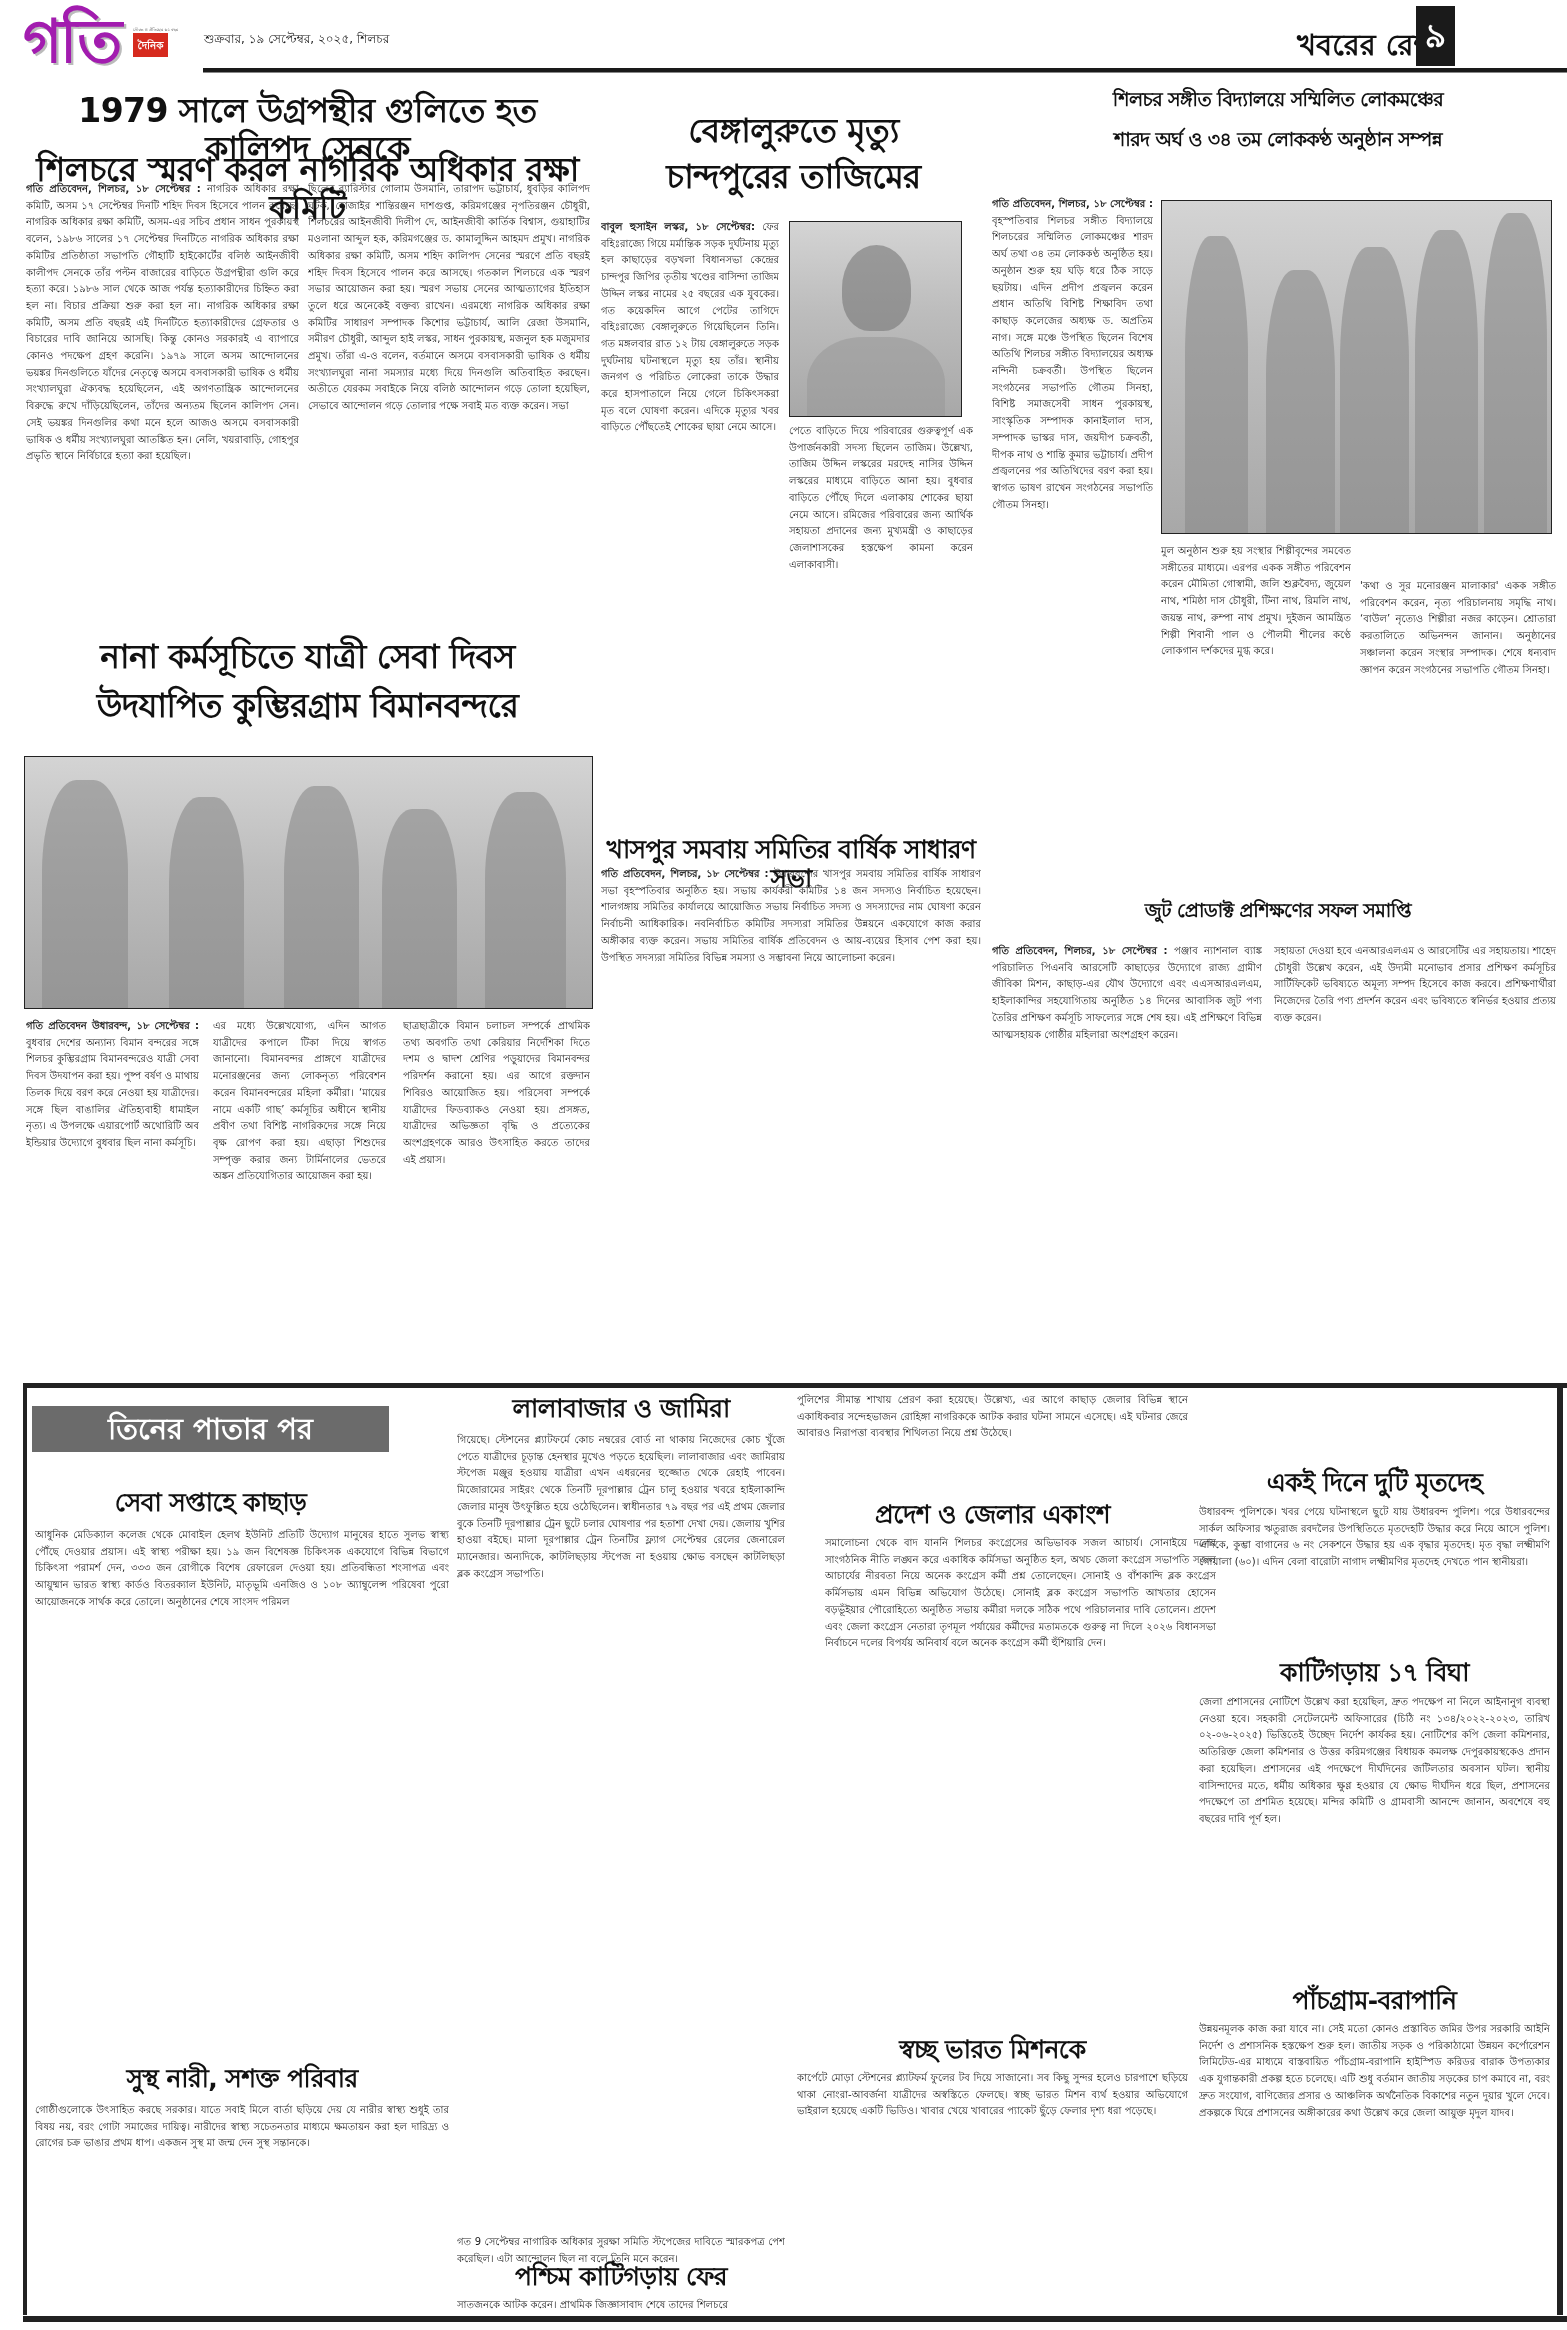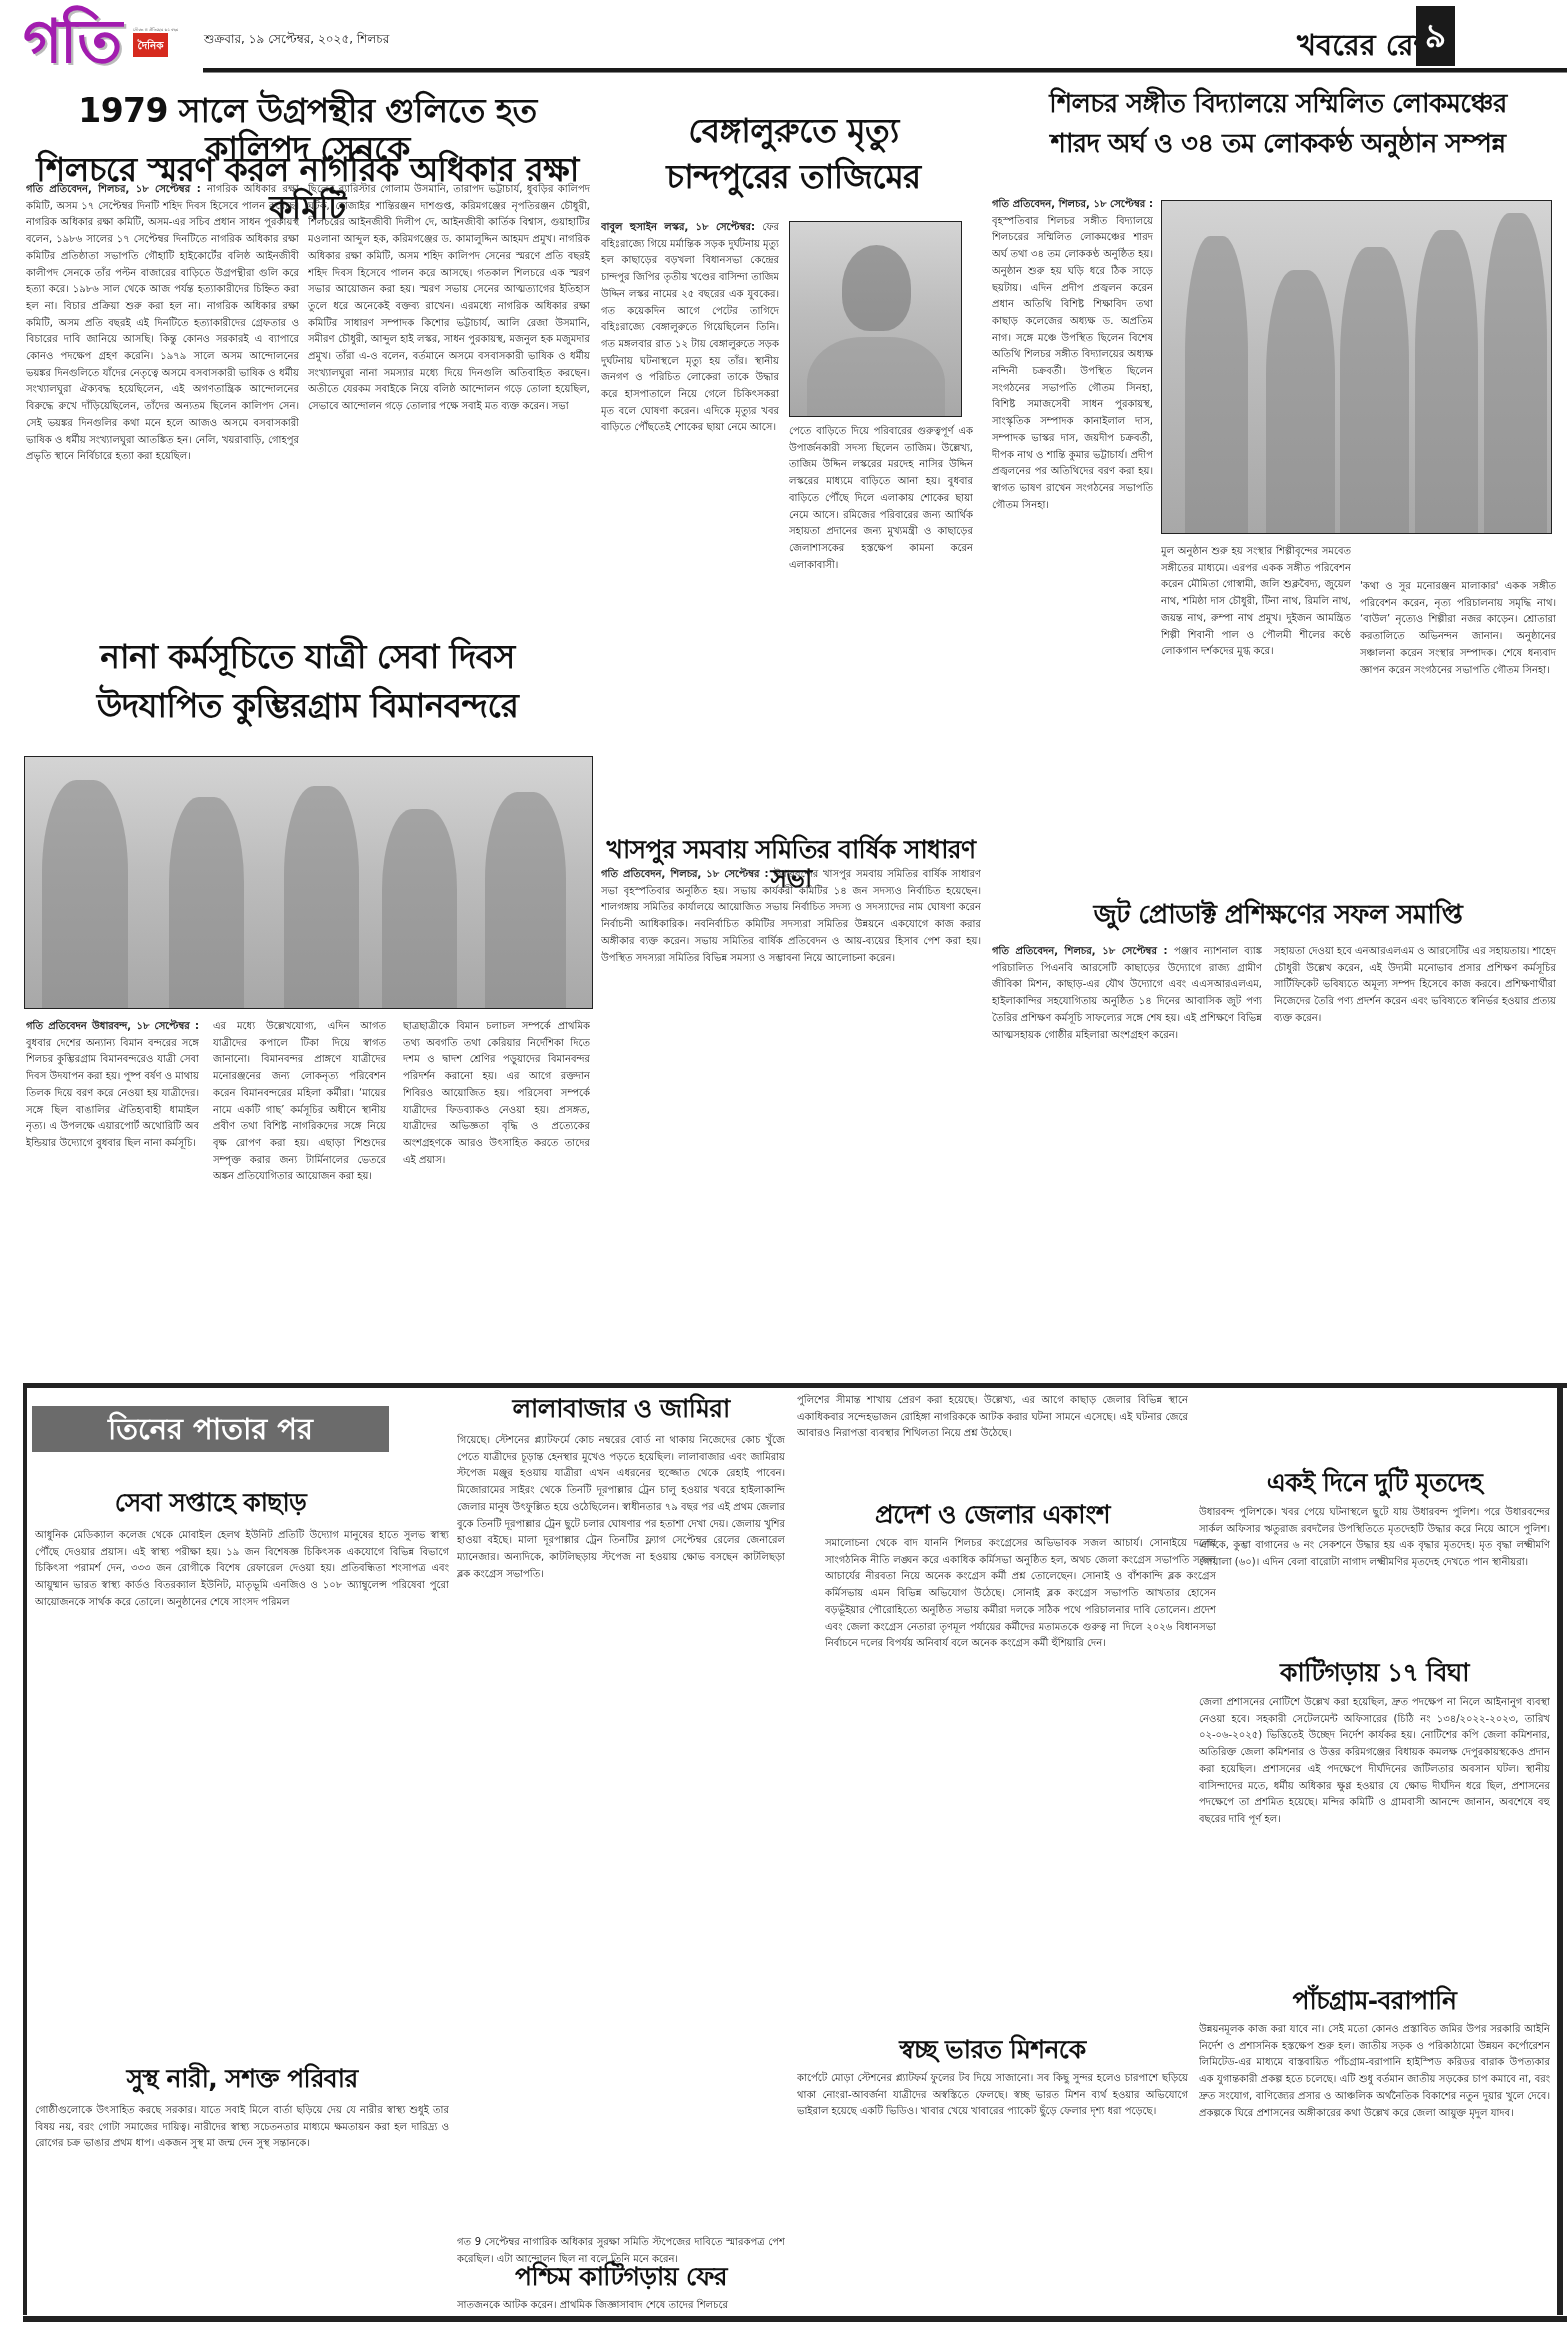--- a/index.html
+++ b/index.html
@@ -14,21 +14,21 @@
   .logo-box .red { background: #d62a1e; color: #fff; font-size: 10.4px; font-weight: 700; text-align: center; height: 24px; line-height: 24px; }
   .logo-box .sub { font-size: 2.3px; color: #555; line-height: 3.5px; }
   .date-line { left: 204px; top: 30px; font-size: 12px; color: #222; }
   .mast-rule { left: 203px; top: 68px; width: 1368px; height: 4.6px; background: #1a1a1a; border-bottom: 1.2px solid #888; }
   .section-name { left: 1297px; top: 22px; font-size: 29px; font-weight: 700; color: #111; }
   .page-num { left: 1416px; top: 5.8px; width: 39px; height: 60px; background: #1a1a1a; color: #fff; font-size: 33px; font-weight: 700; text-align: center; line-height: 60px; }
 
   
   .hl { font-weight: 700; color: #111; line-height: 1.15; text-align: center; letter-spacing: -0.6px; }
   .h-xl { font-size: 33px; }
-  .h-l { font-size: 26px; }
+  .h-l { font-size: 19px; }
   .h-m { font-size: 25px; }
 
   
   .col { font-size: 10px; line-height: 16.7px; text-align: justify; color: #222; overflow: hidden; }
   .col .lead { font-weight: 700; }
 
   .photo { background: linear-gradient(180deg, #d4d4d4 0%, #bdbdbd 45%, #a8a8a8 100%); border: 1.7px solid #222; overflow: hidden; }
   .photo .fig { position: absolute; border-radius: 50% 50% 40% 40%; background: #8a8a8a; opacity: .6; }
 
   .box-lower { left: 23px; top: 1383px; width: 1544px; height: 932px; border-top: 5.8px solid #222; border-left: 4.6px solid #222; }

